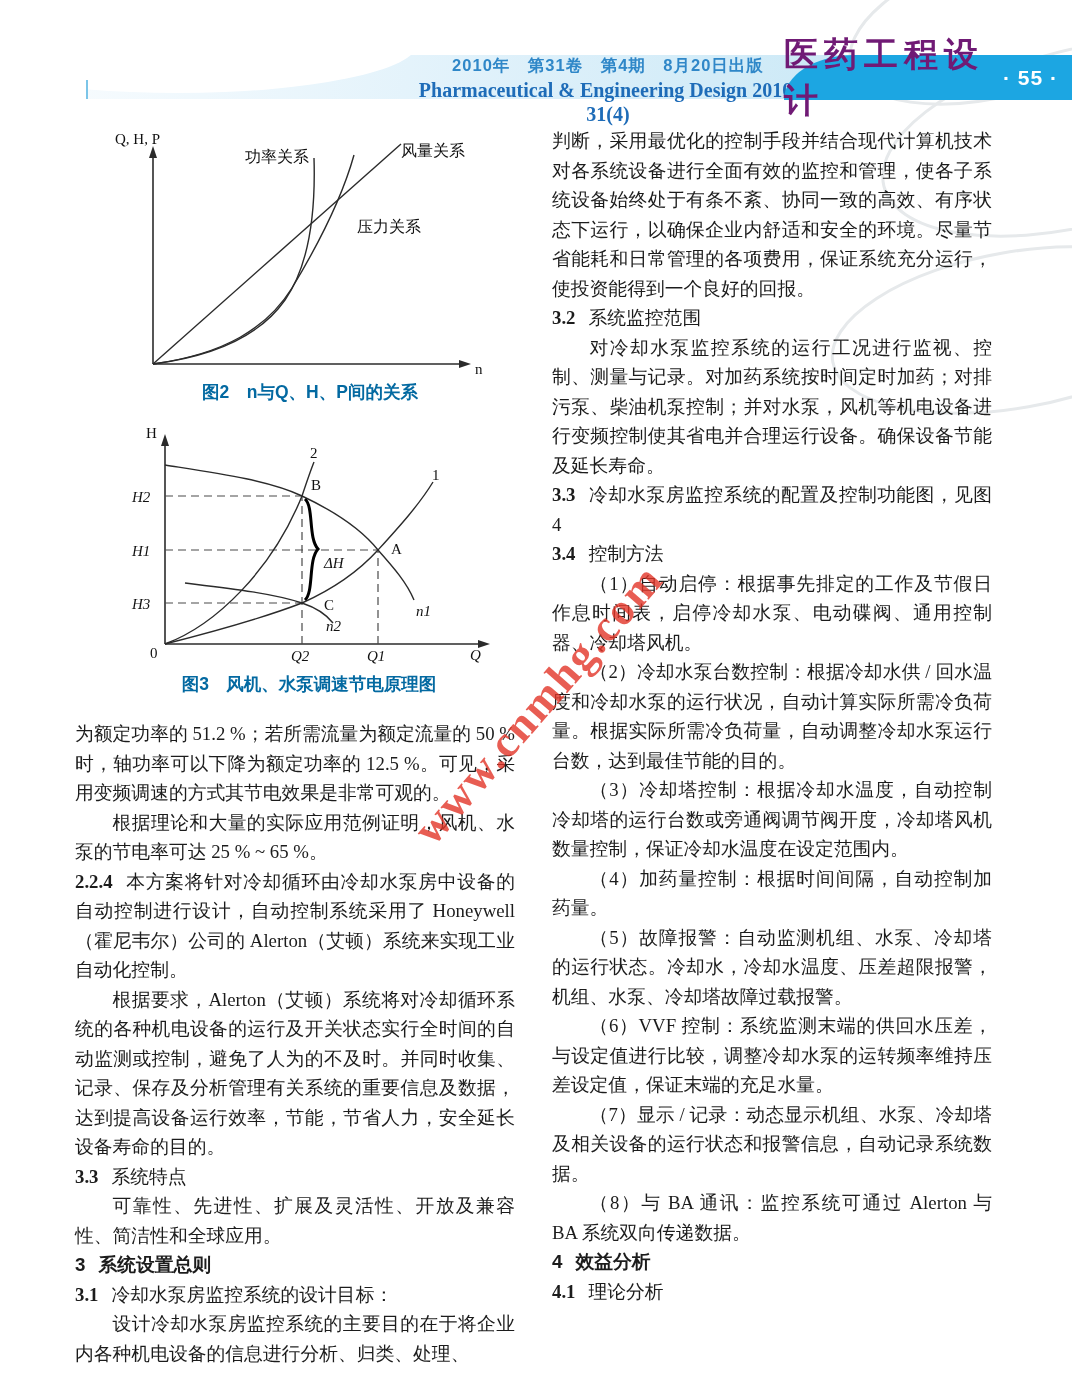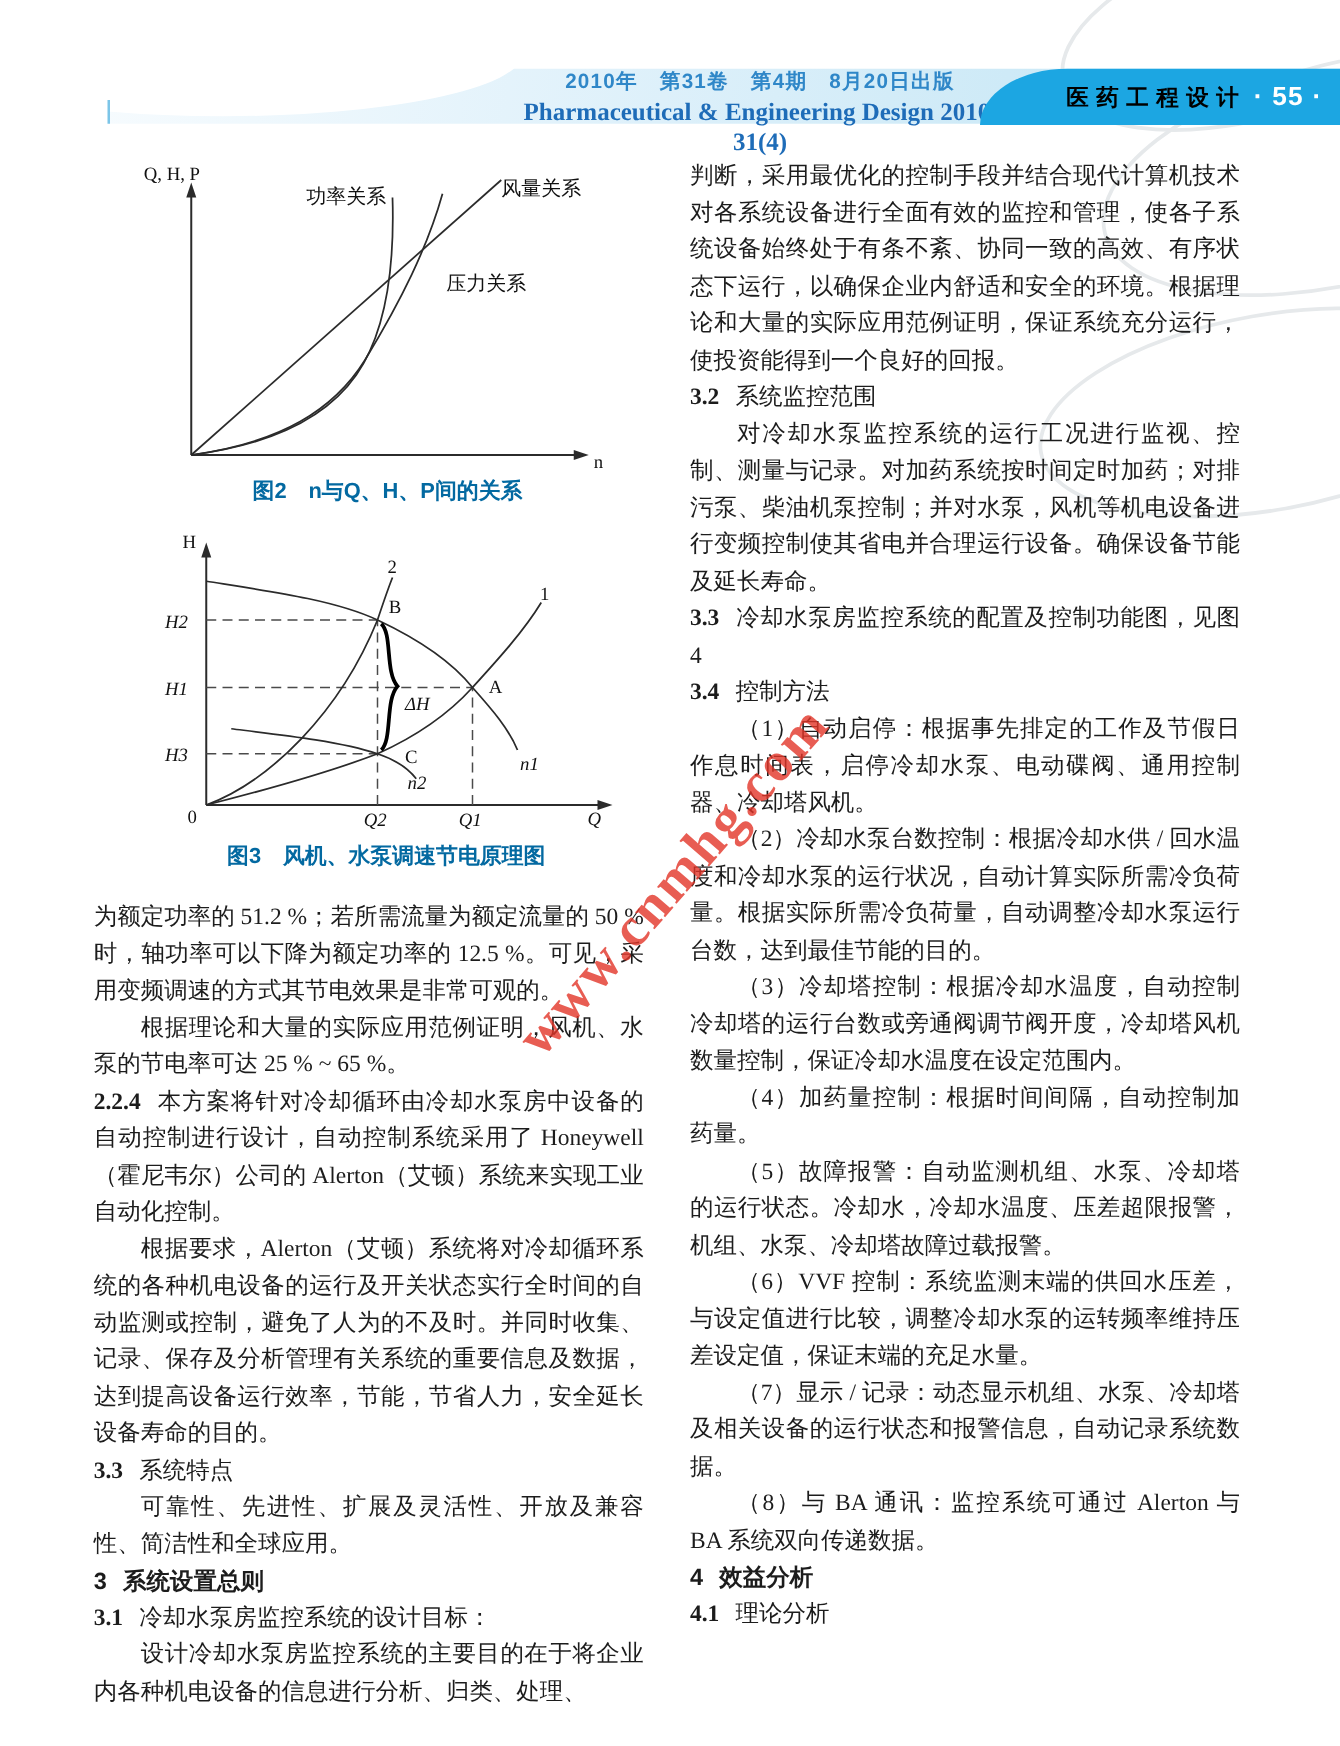--- a/index.html
+++ b/index.html
@@ -13,22 +13,22 @@
              background:linear-gradient(100deg,#f6fbfe 0%,#ddf0fa 45%,#bfe4f4 100%);}
   .band-cut{position:absolute;left:-150px;top:-62px;width:480px;height:100px;background:#fff;border-radius:50%;}
   .band-tick{position:absolute;left:-2px;top:25px;width:2px;height:19px;background:#7cc5e8;}
   .band-issue{position:absolute;left:330px;width:380px;top:1px;text-align:center;line-height:1.2;}
   .issue-cn{font-family:"Liberation Sans","DejaVu Sans",sans-serif;font-weight:600;font-size:16.5px;
             color:#2f87c8;letter-spacing:1px;}
   .issue-en{font-weight:bold;font-size:20px;color:#1e6cb8;margin-top:2px;}
   .band-blue{position:absolute;right:0;top:0;width:288px;height:45px;background:#1ca6e2;
              border-top-left-radius:70px 45px;display:flex;align-items:center;justify-content:flex-end;
              padding-right:14px;box-sizing:border-box;}
-  .journal-cn{font-family:"Liberation Sans","DejaVu Sans",sans-serif;font-weight:bold;font-size:18px;
-              color:#000000;letter-spacing:6px;}
+  .journal-cn{font-family:"Liberation Sans","DejaVu Sans",sans-serif;font-weight:bold;font-size:34px;
+              color:#701a75;letter-spacing:6px;}
   .page-marker{font-family:"Liberation Sans","DejaVu Sans",sans-serif;font-weight:bold;font-size:21px;
                color:#ffffff;margin-left:6px;letter-spacing:1px;white-space:nowrap;}
   
   .fig{position:absolute;}
   .fig2{left:95px;top:128px;width:430px;}
   .fig3{left:86px;top:420px;width:446px;}
   .fig svg{display:block;}
   .fig-caption{text-align:center;font-family:"Liberation Sans","DejaVu Sans",sans-serif;font-weight:bold;
                font-size:17.5px;color:#0369a1;margin:2px 0 0 0;}
   svg text{fill:#111;font-family:"Liberation Serif","DejaVu Serif",serif;font-size:15px;}
@@ -149,21 +149,21 @@
       <p class="blk indent"><span>根据理论和大量的实际应用范例证明，风机、水泵的节电率可达 25 % ~ 65 %。</span></p>
       <p class="blk run"><b class="num">2.2.4</b><span>本方案将针对冷却循环由冷却水泵房中设备的自动控制进行设计，自动控制系统采用了 Honeywell（霍尼韦尔）公司的 Alerton（艾顿）系统来实现工业自动化控制。</span></p>
       <p class="blk indent"><span>根据要求，Alerton（艾顿）系统将对冷却循环系统的各种机电设备的运行及开关状态实行全时间的自动监测或控制，避免了人为的不及时。并同时收集、记录、保存及分析管理有关系统的重要信息及数据，达到提高设备运行效率，节能，节省人力，安全延长设备寿命的目的。</span></p>
       <p class="blk head"><b class="num">3.3</b><span>系统特点</span></p>
       <p class="blk indent"><span>可靠性、先进性、扩展及灵活性、开放及兼容性、简洁性和全球应用。</span></p>
       <p class="blk sec"><b class="num">3</b><span>系统设置总则</span></p>
       <p class="blk head"><b class="num">3.1</b><span>冷却水泵房监控系统的设计目标：</span></p>
       <p class="blk indent"><span>设计冷却水泵房监控系统的主要目的在于将企业内各种机电设备的信息进行分析、归类、处理、</span></p>
     </div>
   <div class="col col-right" id="col-right">
-      <p class="blk flush"><span>判断，采用最优化的控制手段并结合现代计算机技术对各系统设备进行全面有效的监控和管理，使各子系统设备始终处于有条不紊、协同一致的高效、有序状态下运行，以确保企业内舒适和安全的环境。根据理论和大量的实际应用范例证明，保证系统充分运行，使投资能得到一个良好的回报。</span></p>
+      <p class="blk flush"><span>判断，采用最优化的控制手段并结合现代计算机技术对各系统设备进行全面有效的监控和管理，使各子系统设备始终处于有条不紊、协同一致的高效、有序状态下运行，以确保企业内舒适和安全的环境。尽量节省能耗和日常管理的各项费用，保证系统充分运行，使投资能得到一个良好的回报。</span></p>
       <p class="blk head"><b class="num">3.2</b><span>系统监控范围</span></p>
       <p class="blk indent"><span>对冷却水泵监控系统的运行工况进行监视、控制、测量与记录。对加药系统按时间定时加药；对排污泵、柴油机泵控制；并对水泵，风机等机电设备进行变频控制使其省电并合理运行设备。确保设备节能及延长寿命。</span></p>
       <p class="blk head"><b class="num">3.3</b><span>冷却水泵房监控系统的配置及控制功能图，见图4</span></p>
       <p class="blk head"><b class="num">3.4</b><span>控制方法</span></p>
       <p class="blk indent"><span>（1）自动启停：根据事先排定的工作及节假日作息时间表，启停冷却水泵、电动碟阀、通用控制器、冷却塔风机。</span></p>
       <p class="blk indent"><span>（2）冷却水泵台数控制：根据冷却水供 / 回水温度和冷却水泵的运行状况，自动计算实际所需冷负荷量。根据实际所需冷负荷量，自动调整冷却水泵运行台数，达到最佳节能的目的。</span></p>
       <p class="blk indent"><span>（3）冷却塔控制：根据冷却水温度，自动控制冷却塔的运行台数或旁通阀调节阀开度，冷却塔风机数量控制，保证冷却水温度在设定范围内。</span></p>
       <p class="blk indent"><span>（4）加药量控制：根据时间间隔，自动控制加药量。</span></p>
       <p class="blk indent"><span>（5）故障报警：自动监测机组、水泵、冷却塔的运行状态。冷却水，冷却水温度、压差超限报警，机组、水泵、冷却塔故障过载报警。</span></p>
       <p class="blk indent"><span>（6）VVF 控制：系统监测末端的供回水压差，与设定值进行比较，调整冷却水泵的运转频率维持压差设定值，保证末端的充足水量。</span></p>

